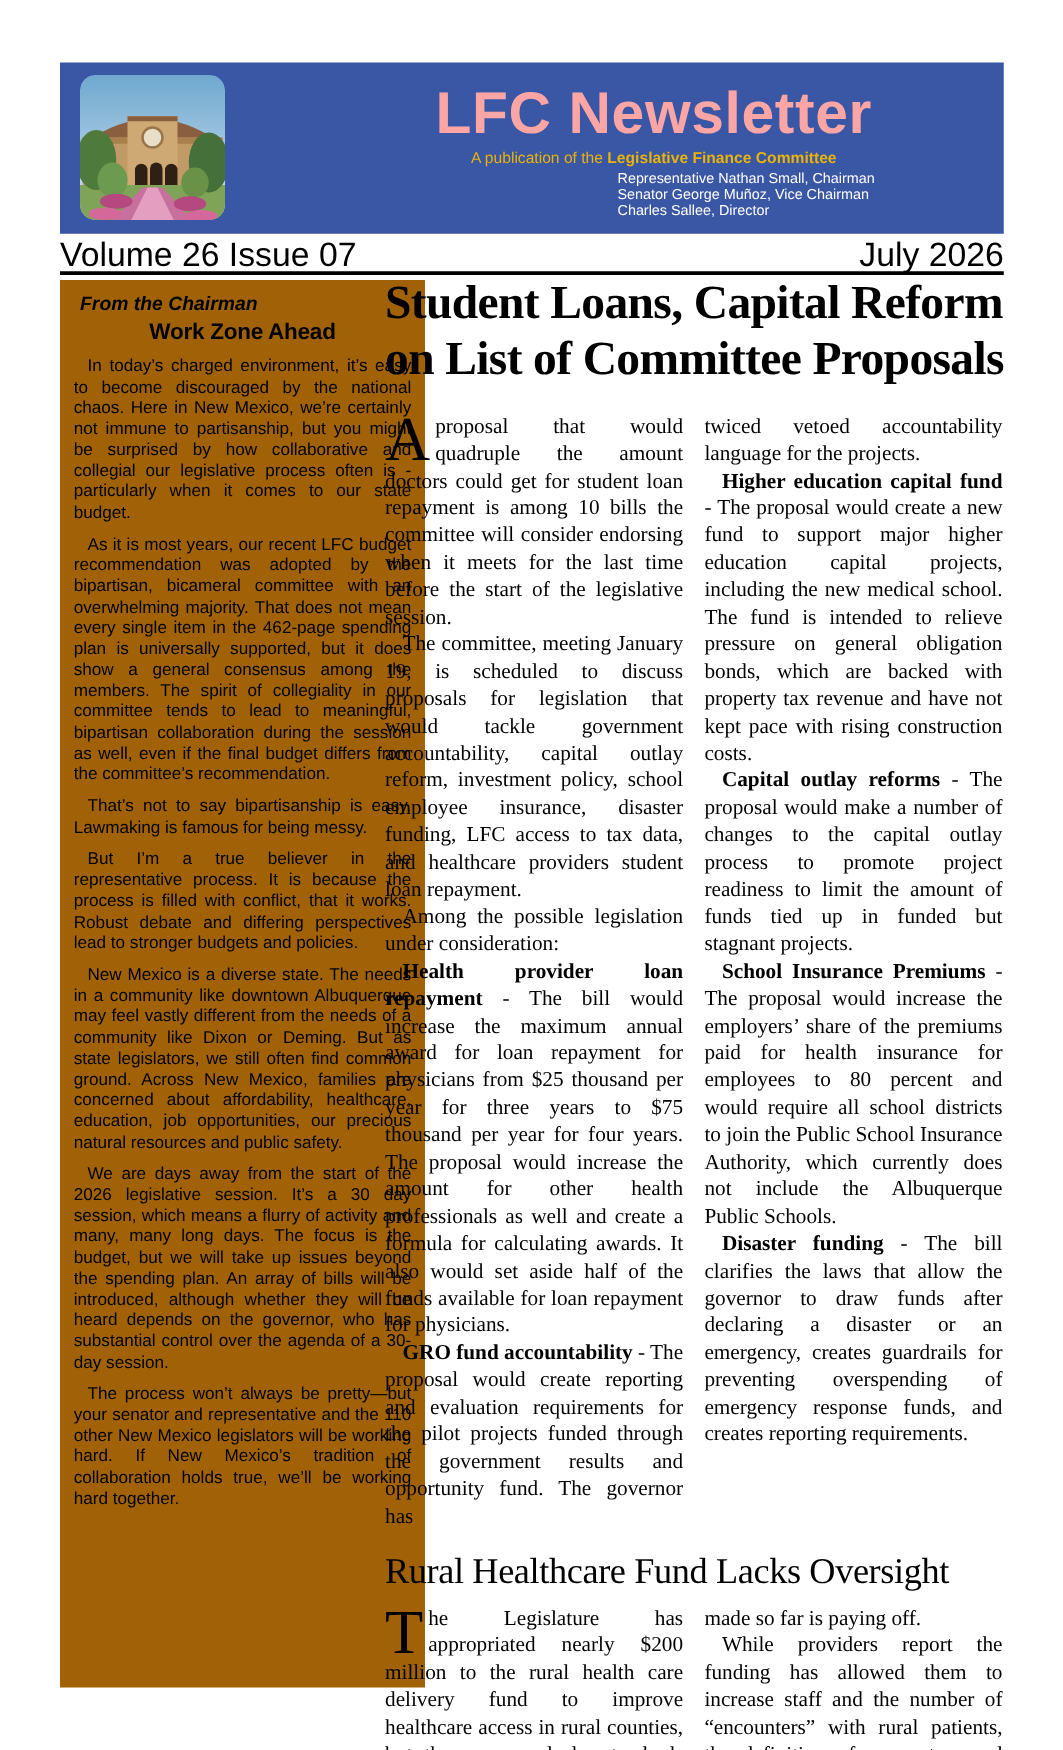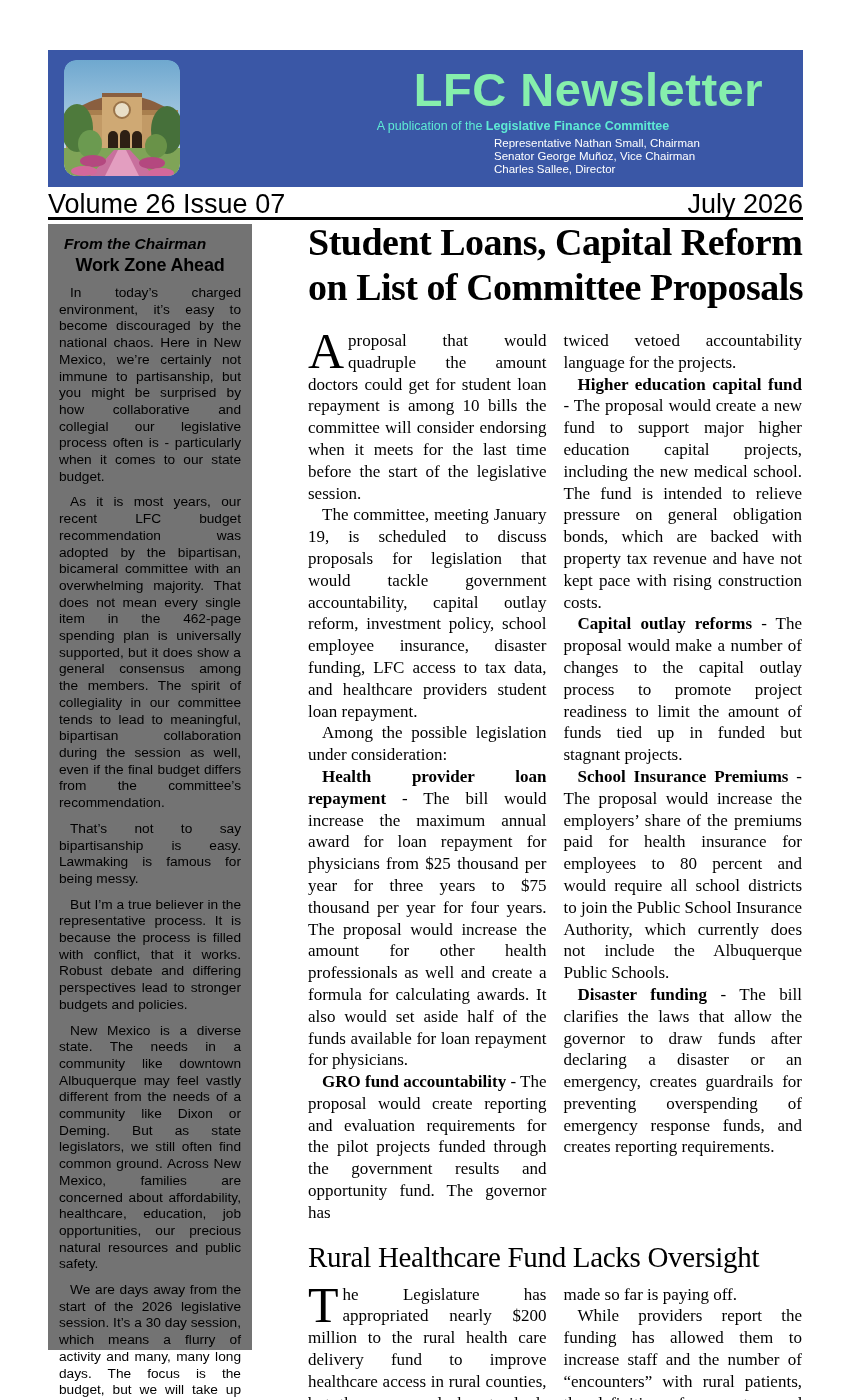--- a/index.html
+++ b/index.html
@@ -18,49 +18,49 @@
     width: 755px; height: 137px;
     background: #3a57a6;
   }
   .photo {
     position: absolute; left: 16px; top: 10px;
     width: 116px; height: 116px;
     border-radius: 12px; overflow: hidden;
   }
   .mast-title {
     position: absolute; left: 235px; top: 12px; width: 480px;
-    text-align: right; color: #86efac;
+    text-align: center; color: #fca5a5;
     font-weight: bold; font-size: 47px; letter-spacing: 0.5px;
     white-space: nowrap;
   }
   .pub-line {
     position: absolute; left: 235px; top: 69px; width: 480px;
-    text-align: center; color: #5eead4; font-size: 12.5px; white-space: nowrap;
+    text-align: center; color: #eab308; font-size: 12.5px; white-space: nowrap;
   }
   .officials {
     position: absolute; left: 446px; top: 87px;
     color: #fff; font-size: 11.5px; line-height: 13px; white-space: nowrap;
   }
 
   
   .issue-line {
     position: absolute; left: 48px; top: 189px; width: 755px;
     display: flex; justify-content: space-between;
     font-size: 27px;
   }
   .rule {
     position: absolute; left: 48px; top: 217px;
     width: 755px; height: 2.5px; background: #000;
   }
 
   
   .sidebar {
     position: absolute; left: 48px; top: 224px;
-    width: 204px; height: 1126px;
-    background: #737373;
+    width: 292px; height: 1126px;
+    background: #a16207;
     padding: 11px 11px 10px 11px;
   }
   .sb-kicker {
     font-size: 15.5px; font-weight: bold; font-style: italic;
     margin-left: 5px;
   }
   .sb-title {
     text-align: center; font-size: 18px; font-weight: bold;
     margin: 2px 0 9px 0; letter-spacing: -0.2px;
   }

